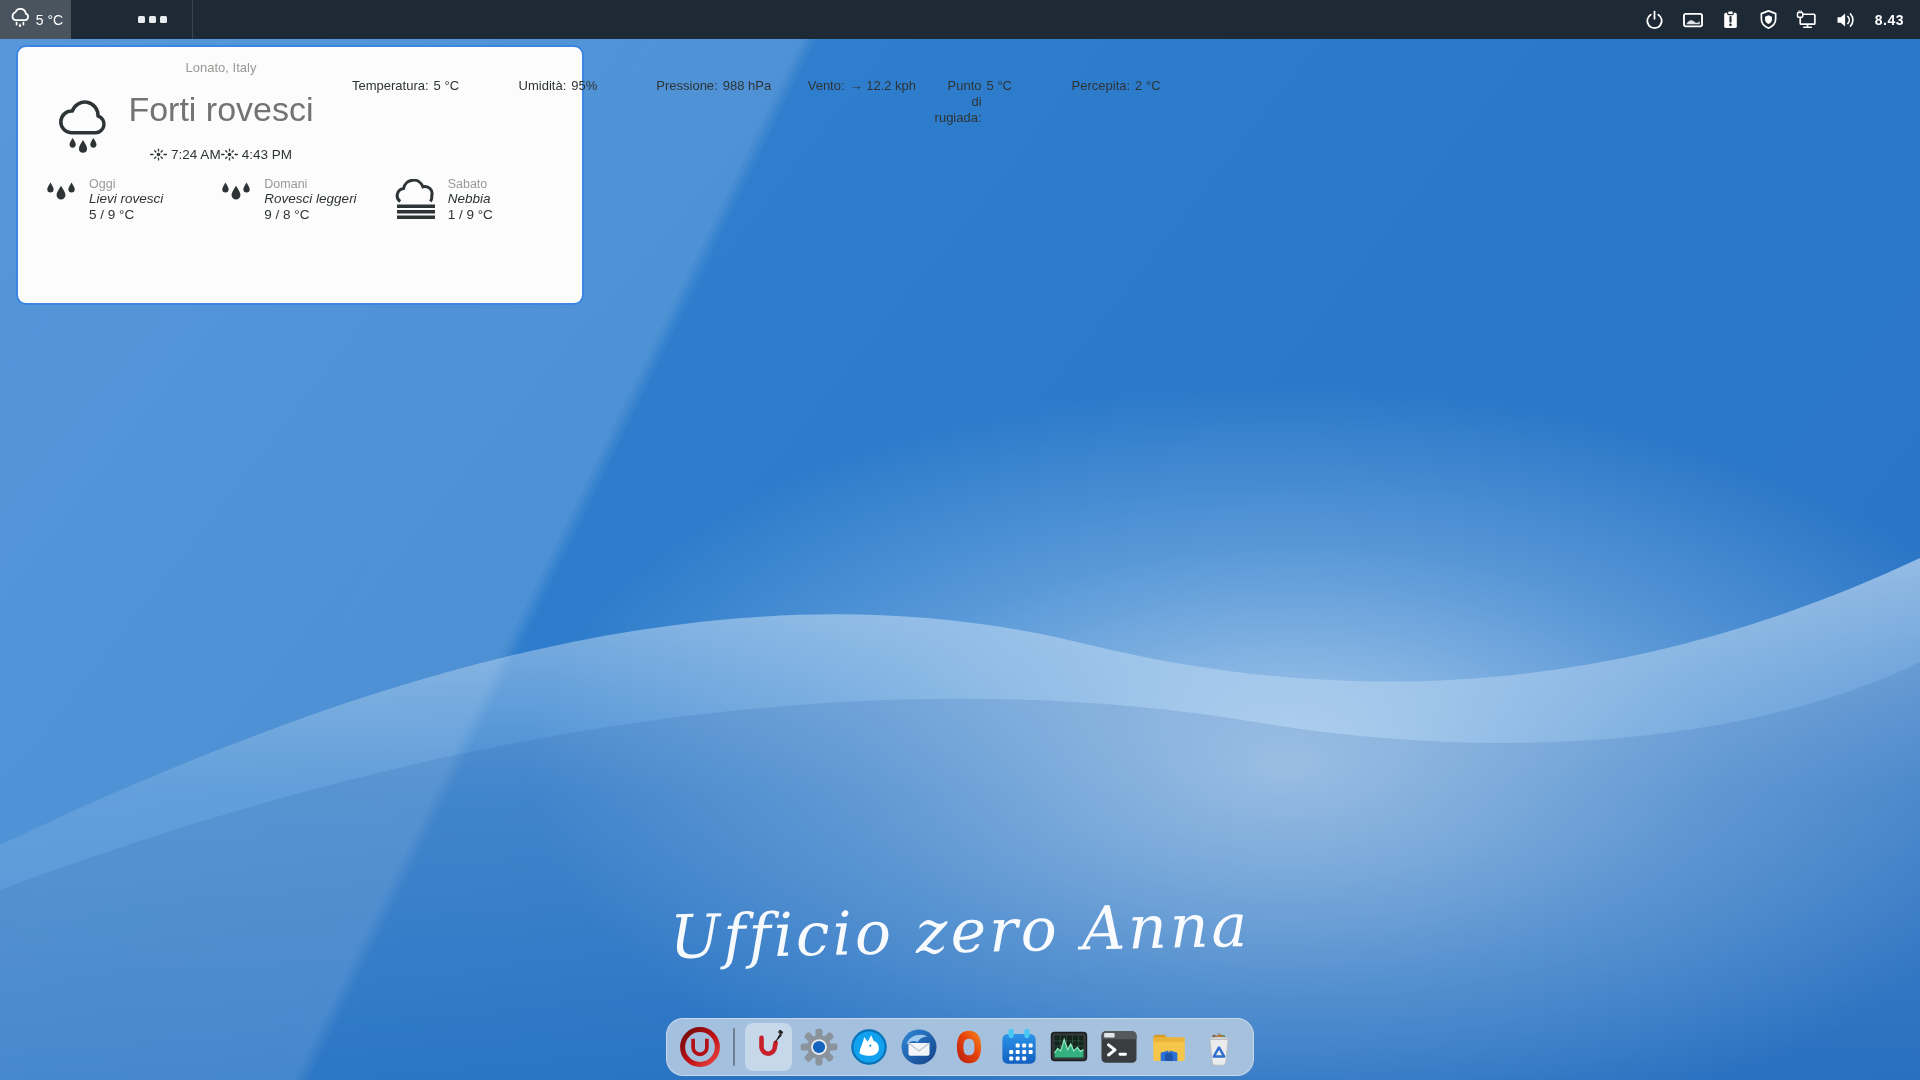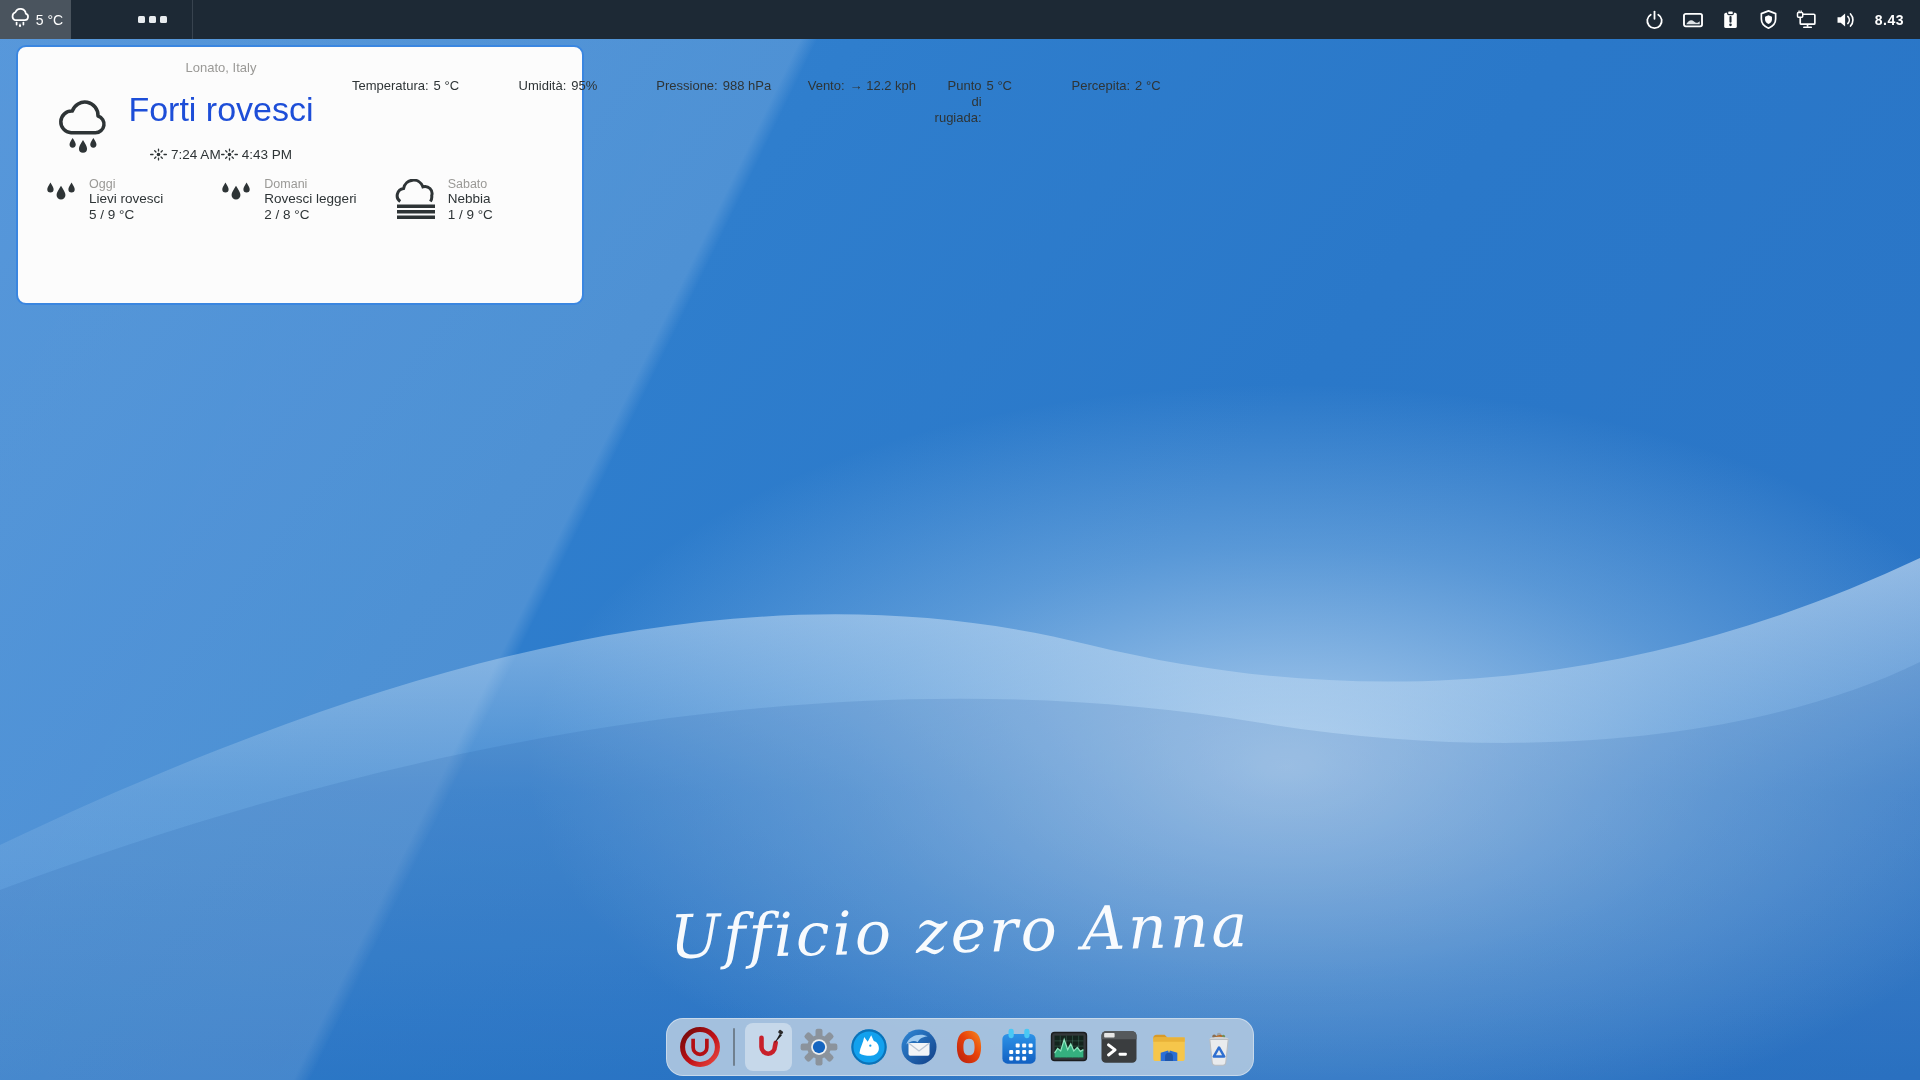--- a/index.html
+++ b/index.html
@@ -36,34 +36,34 @@
 
   
   .weather-popup { position:absolute; left:16px; top:45px; width:568px; height:260px; z-index:5;
     background:#fcfcfc; border:2px solid #3a86e0; border-radius:10px; color:#2e3436;
     padding:8px 14px 6px 12px; display:flex; flex-direction:column; }
   .popup-top { display:flex; }
   .main-left { position:relative; width:322px; flex:none; }
   .big-icon { position:absolute; left:24px; top:42px; }
   .left-col { margin-left:62px; width:258px; display:flex; flex-direction:column; align-items:center; }
   .location { font-size:13px; color:#9a9996; margin-top:5px; }
-  .condition { font-size:34px; color:#1d4ed8; margin-top:15px; white-space:nowrap; }
+  .condition { font-size:34px; color:#737373; margin-top:15px; white-space:nowrap; }
   .sun-times { display:flex; align-items:center; margin-top:17px; font-size:13.5px; }
   .sun-item { display:flex; align-items:center; gap:4px; }
   .details { flex:1; display:flex; flex-direction:row; justify-content:flex-start; margin-top:23px; font-size:13px; }
   .detail-row { display:flex; line-height:16.2px; }
   .d-label { flex:1; text-align:right; }
   .d-value { width:90px; text-align:left; padding-left:5px; }
 
   .forecast { display:flex; margin-top:14px; padding-left:12px; }
   .fc-col { flex:1; display:flex; gap:9px; align-items:flex-start; }
   .fc-icon { flex:none; margin-top:2px; }
   .fc-text { display:flex; flex-direction:column; }
   .fc-day { font-size:12.5px; color:#9a9996; }
-  .fc-cond { font-size:13.5px; line-height:16px; }
+  .fc-cond { font-size:13.5px; line-height:16px;font-style:italic; }
   .fc-temp { font-size:13.5px; line-height:16px; }
 
   .popup-footer { position:relative; display:flex; align-items:center; margin-top:auto; padding:0 6px 4px 8px; font-size:13.5px; }
   .expand-btn { position:absolute; left:50%; transform:translateX(-50%); background:none; border:none; cursor:pointer;
     display:flex; align-items:center; padding:2px 6px; }
   .attribution { margin-left:auto; }
 
   
   .dock { position:absolute; left:666px; top:1018px; width:588px; height:58px; z-index:6;
     background:rgba(171,197,223,0.94); border:1px solid rgba(255,255,255,0.4); border-radius:17px;
@@ -258,21 +258,21 @@
       <span class="fc-icon">
         <svg width="38" height="23" viewBox="0 0 36 21">
           <path d="M8 3 C9.8 6 11 7.8 11 9.4 A3 3 0 1 1 5 9.4 C5 7.8 6.2 6 8 3 Z" fill="#2e3436"></path>
           <path d="M18 6 C20.6 10.2 22.2 12.6 22.2 14.8 A4.2 4.2 0 1 1 13.8 14.8 C13.8 12.6 15.4 10.2 18 6 Z" fill="#2e3436"></path>
           <path d="M28 3 C29.8 6 31 7.8 31 9.4 A3 3 0 1 1 25 9.4 C25 7.8 26.2 6 28 3 Z" fill="#2e3436"></path>
         </svg>
       </span>
       <span class="fc-text">
         <span class="fc-day">Domani</span>
         <span class="fc-cond">Rovesci leggeri</span>
-        <span class="fc-temp">2 / 8 °C</span>
+        <span class="fc-temp">9 / 8 °C</span>
       </span>
     </div>
     <div class="fc-col">
       <span class="fc-icon">
         <svg width="46" height="42" viewBox="0 0 46 40">
           <path d="M7.2 21.5 A7.2 7.2 0 0 1 10.6 8.5 A10 10 0 0 1 29.9 6.8 A7 7 0 0 1 38.7 15.6 Q39.2 18.8 37.4 21.5" fill="none" stroke="#2e3436" stroke-width="3"></path>
           <line x1="4" y1="26.3" x2="42" y2="26.3" stroke="#2e3436" stroke-width="3.4"></line>
           <line x1="4" y1="31.8" x2="42" y2="31.8" stroke="#2e3436" stroke-width="3.4"></line>
           <line x1="4" y1="37.3" x2="42" y2="37.3" stroke="#2e3436" stroke-width="3.4"></line>
         </svg>

